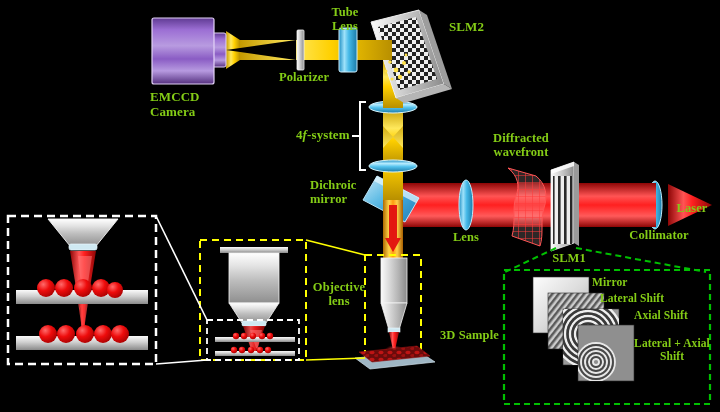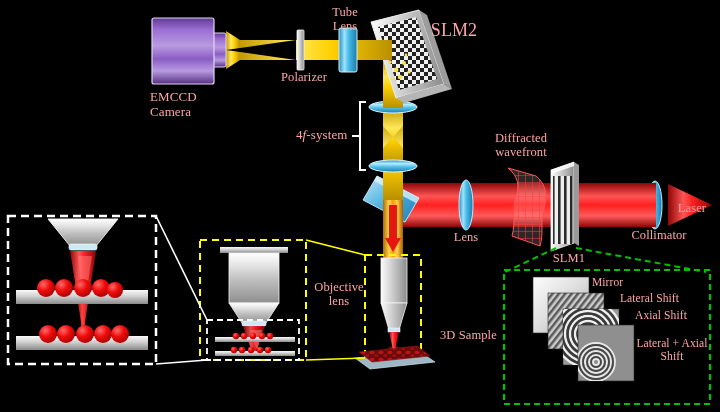--- a/index.html
+++ b/index.html
@@ -1,21 +1,21 @@
 <!DOCTYPE html>
 <html><head>
 <meta charset="utf-8">
 <style>
   html,body{margin:0;padding:0;background:#000;}
   #stage{
     position:relative;width:720px;height:412px;background:#000;overflow:hidden;
     font-family:"Liberation Serif","DejaVu Serif",serif;
   }
   .lbl{
-    position:absolute;color:#fca5a5;font-weight:normal;
+    position:absolute;color:#84cc16;font-weight:bold;
     font-family:"Liberation Serif","DejaVu Serif",serif;
     line-height:1.12;white-space:pre-line;text-align:center;
     letter-spacing:.1px;
   }
   svg{position:absolute;left:0;top:0;}
 </style>
 </head>
 <body>
 
 <div id="stage">
@@ -407,45 +407,47 @@
   </svg>
 
   <div class="lbl" style="left:150px;top:90px;width:90px;font-size:13px;text-align:left;">EMCCD
 Camera</div>
 
   <div class="lbl" style="left:262px;top:70px;width:84px;font-size:12.5px;">Polarizer</div>
 
   <div class="lbl" style="left:305px;top:5px;width:80px;font-size:12.5px;">Tube
 Lens</div>
 
-  <div class="lbl" style="left:424px;top:20px;width:60px;font-size:18px;text-align:center;">SLM2</div>
+  <div class="lbl" style="left:424px;top:20px;width:60px;font-size:13px;text-align:right;">SLM2</div>
 
   <div class="lbl" style="left:296px;top:128px;width:0;font-size:13px;white-space:nowrap;text-align:left;">
     <span>4</span><span style="font-style:italic;">f</span><span>-system</span>
   </div>
 
+  <div class="lbl" style="left:310px;top:178px;width:86px;font-size:12.5px;text-align:left;">Dichroic
+mirror</div>
 
   <div class="lbl" style="left:466px;top:131px;width:110px;font-size:12.5px;">Diffracted
 wavefront</div>
 
   <div class="lbl" style="left:443px;top:230px;width:46px;font-size:12.5px;">Lens</div>
 
   <div class="lbl" style="left:545px;top:251px;width:48px;font-size:12.5px;">SLM1</div>
 
   <div class="lbl" style="left:620px;top:228px;width:78px;font-size:12.5px;text-align:center;">Collimator</div>
 
   <div class="lbl" style="left:668px;top:168px;width:48px;font-size:12.5px;margin-top:33px;">Laser</div>
 
   <div class="lbl" style="left:308px;top:280px;width:62px;font-size:12.5px;">Objective
 lens</div>
 
   <div class="lbl" style="left:440px;top:328px;width:84px;font-size:12.5px;text-align:left;">3D Sample</div>
 
   <div class="lbl" style="left:592px;top:276px;width:70px;font-size:11.5px;text-align:left;">Mirror</div>
 
-  <div class="lbl" style="left:600px;top:292px;width:96px;font-size:11.5px;text-align:left;padding-left:20px;">Lateral Shift</div>
+  <div class="lbl" style="left:600px;top:292px;width:96px;font-size:11.5px;text-align:left;">Lateral Shift</div>
 
   <div class="lbl" style="left:616px;top:309px;width:90px;font-size:11.5px;text-align:center;">Axial Shift</div>
 
   <div class="lbl" style="left:630px;top:337px;width:84px;font-size:11.5px;text-align:center;">Lateral + Axial
 Shift</div>
 
 </div>
 
 </body></html>

